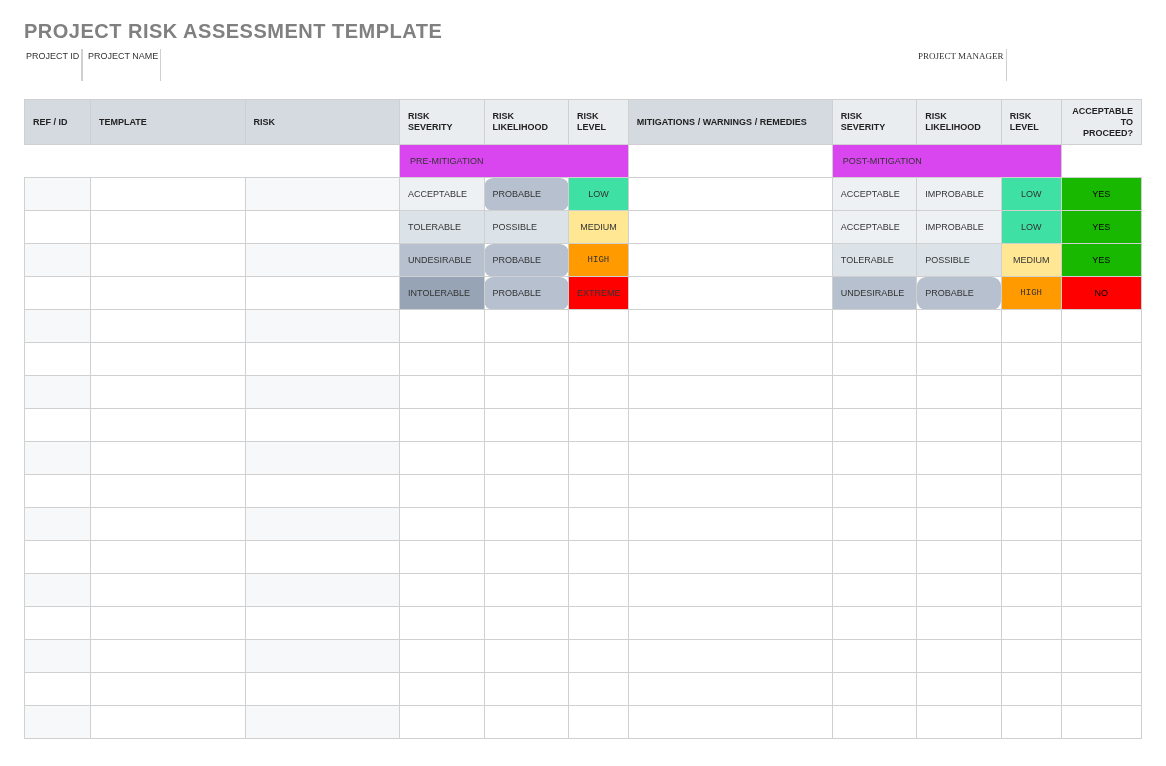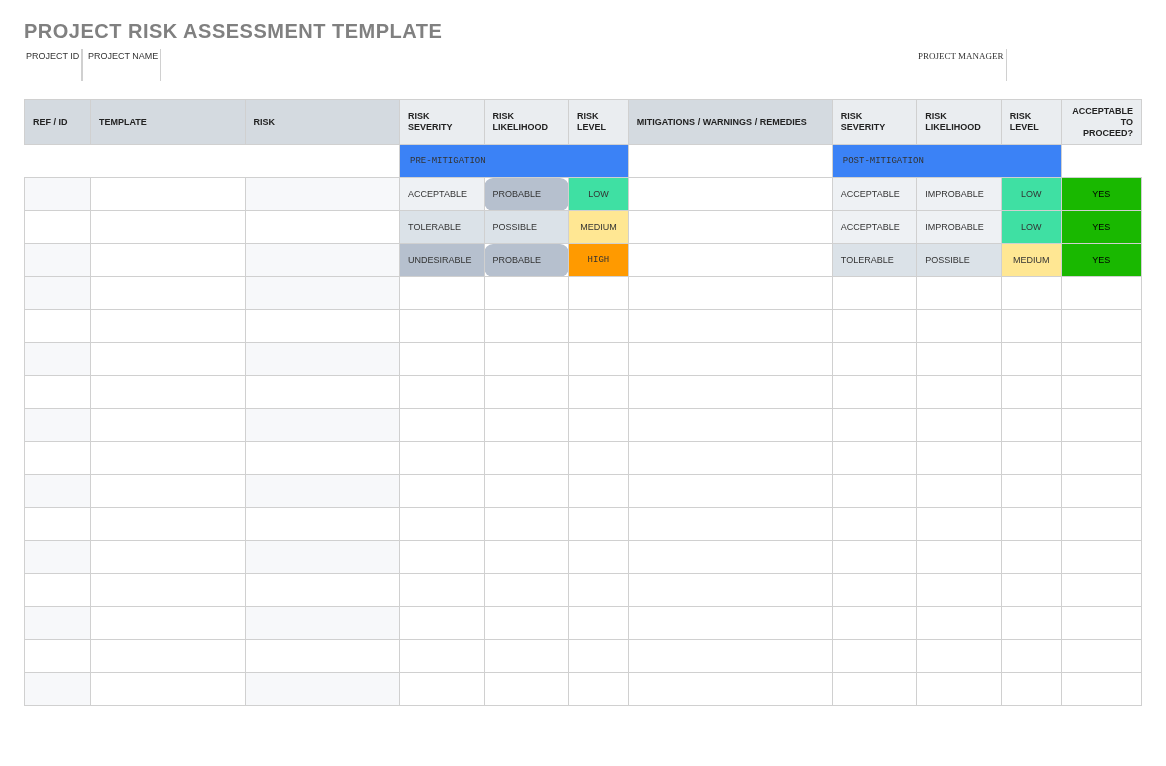--- a/index.html
+++ b/index.html
@@ -50,26 +50,25 @@
   }
   table.risk th, table.risk td {
     border: 1px solid #d0d0d0;
     font-size: 9px;
     padding: 6px 8px;
     vertical-align: middle;
   }
   .section-row td { border: none; padding: 0; }
   .section-cell {
     border: 1px solid #d0d0d0 !important;
-    background: #3b82f6;
+    background: #d946ef;
     font-size: 11px;
     font-weight: 400;
     padding: 8px 10px !important;
     height: 32px;
-    font-family: Liberation Mono, monospace;
   }
   .section-blank { border: none !important; background: transparent; }
   thead th {
     background: #d4dae0;
     text-align: left;
     font-size: 8.5px;
     font-weight: 700;
     line-height: 1.2;
     padding: 8px 8px;
     color: #222;
@@ -207,20 +206,33 @@
         <td class="shade"></td>
         <td class="severity sev-undesirable">UNDESIRABLE</td>
         <td class="likelihood lik-probable">PROBABLE</td>
         <td class="level lvl-high">HIGH</td>
         <td></td>
         <td class="severity sev-tolerable">TOLERABLE</td>
         <td class="likelihood lik-possible">POSSIBLE</td>
         <td class="level lvl-medium">MEDIUM</td>
         <td class="proceed proc-yes">YES</td>
       </tr>
+      <tr class="even">
+        <td></td>
+        <td></td>
+        <td></td>
+        <td class="severity sev-intolerable">INTOLERABLE</td>
+        <td class="likelihood lik-probable">PROBABLE</td>
+        <td class="level lvl-extreme">EXTREME</td>
+        <td></td>
+        <td class="severity sev-undesirable">UNDESIRABLE</td>
+        <td class="likelihood lik-probable">PROBABLE</td>
+        <td class="level lvl-high">HIGH</td>
+        <td class="proceed proc-no">NO</td>
+      </tr>
       <tr class="odd">
         <td class="shade"></td>
         <td></td>
         <td class="shade"></td>
         <td class="severity "></td>
         <td class="likelihood "></td>
         <td class="level "></td>
         <td></td>
         <td class="severity "></td>
         <td class="likelihood "></td>

